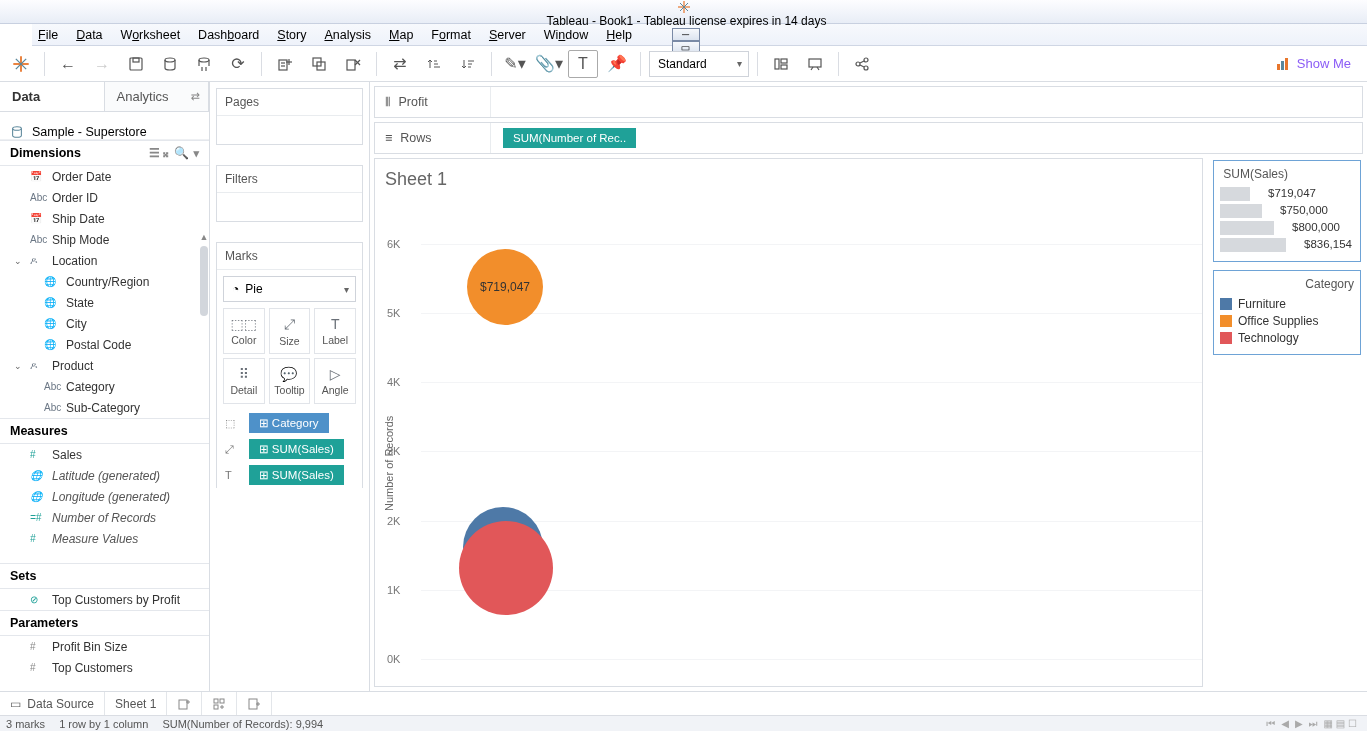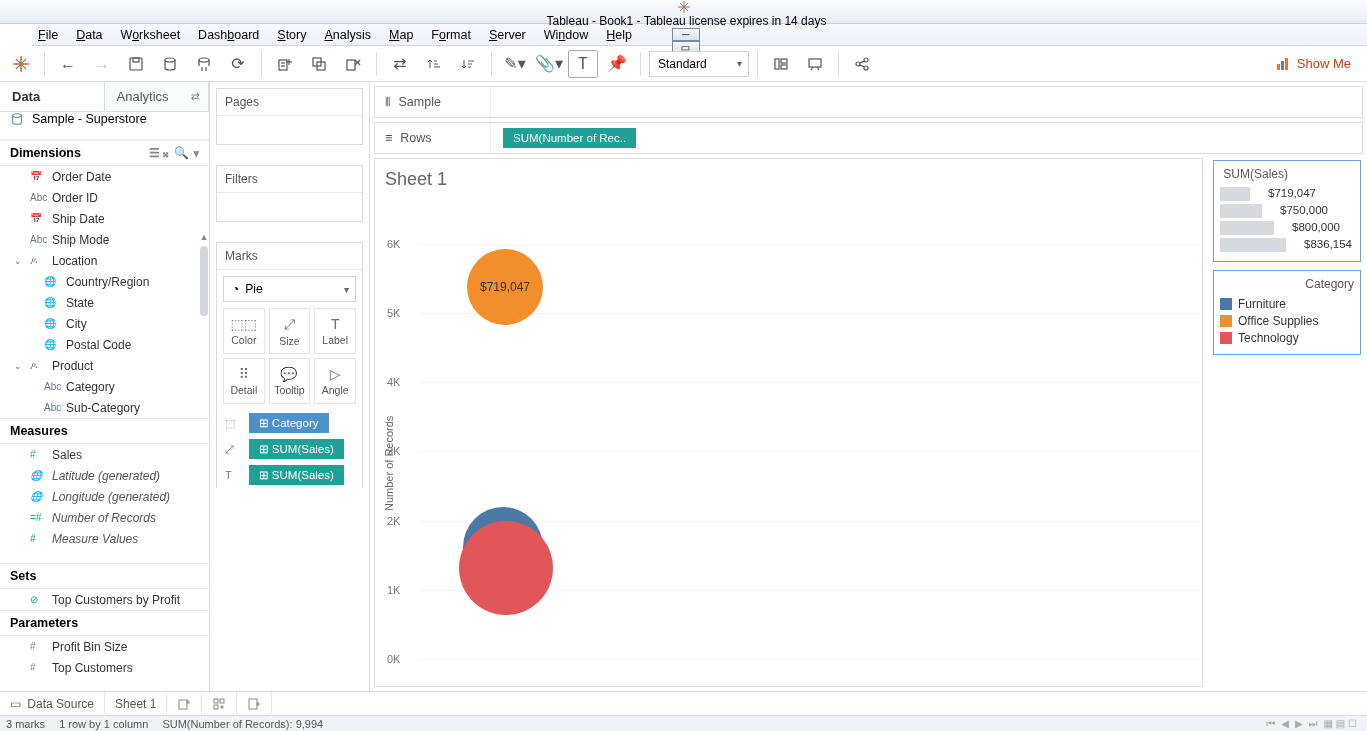--- a/index.html
+++ b/index.html
@@ -10,29 +10,29 @@
 .winbtn { width: 28px; height: 18px; border: 1px solid #7a8aa6; background: linear-gradient(#f6f8fc,#dce4f0); margin-right: 2px; display: inline-flex; align-items:center; justify-content:center; font-size:10px;}
 .winbtn.close { background: linear-gradient(#f58a7a,#e9513e); border-color:#c33; color:#fff;}
 .menubar { height: 22px; background: linear-gradient(#f7f9fd,#eef2fa); border-bottom: 1px solid #cfd6e4; display:flex; align-items:center; padding-left:6px; font-size:12.5px;margin-left:32px;}
 .menubar span { margin-right: 18px; cursor: default; }
 .menubar span u { text-decoration: underline; }
 .toolbar { height: 36px; background:#fff; border-bottom:1px solid #d9dde3; display:flex; align-items:center; padding:0 6px; gap:4px;}
 .tbtn { min-width: 30px; height: 28px; display:inline-flex; align-items:center; justify-content:center; color:#555; border-radius:2px;}
 .tdivider{width:1px;height:24px;background:#dadde3;margin:0 4px;}
 .tsel{height:26px;border:1px solid #cfd3da;background:#fff;font-size:12px;padding:0 24px 0 8px;min-width:100px;position:relative;display:flex;align-items:center;}
 .tsel::after{content:"▾";position:absolute;right:6px;color:#666;font-size:10px;}
-.showme{margin-left:auto;display:flex;align-items:center;gap:6px;font-size:13px;color:#c2410c;padding-right:10px;}
+.showme{margin-left:auto;display:flex;align-items:center;gap:6px;font-size:13px;color:#8b5cf6;padding-right:10px;}
 
 .main { display:flex; height: calc(731px - 24px - 22px - 36px - 24px - 16px); }
 .leftpane{width:210px;border-right:1px solid #d9dde3;display:flex;flex-direction:column;position:relative;}
 .lptabs{display:flex;height:30px;border-bottom:1px solid #d9dde3;}
 .lptab{flex:1;display:flex;align-items:center;padding-left:12px;font-size:13px;font-weight:600;color:#333;border-right:1px solid #d9dde3;}
 .lptab.inactive{font-weight:400;color:#555;background:#fafbfc;}
 .lptab.inactive .swap{margin-left:auto;margin-right:8px;color:#888;font-size:11px;}
-.dsrow{height:28px;display:flex;align-items:flex-start;padding-left:10px;font-size:12.5px;gap:8px;border-bottom:1px solid #eef0f3;}
+.dsrow{height:28px;display:flex;align-items:flex-end;padding-left:10px;font-size:12.5px;gap:8px;border-bottom:1px solid #eef0f3;}
 .sechead{height:26px;display:flex;align-items:center;padding:0 10px;font-size:12.5px;font-weight:600;border-top:1px solid #e4e7ec;border-bottom:1px solid #e4e7ec;background:#fff;}
 .sechead .ico{color:#888;font-size:11px;margin-left:4px;}
 .sechead .srch{margin-left:auto;color:#888;font-size:12px;}
 .fieldlist{overflow:hidden;}
 .fld{height:21px;display:flex;align-items:center;padding-left:14px;font-size:12px;gap:6px;color:#333;}
 .fld .caret{width:10px;color:#666;font-size:9px;}
 .fld .typ{width:16px;color:#6b7785;font-size:10px;}
 .fld.gen{font-style:italic;color:#555;}
 .fld.meas .typ{color:#1fa198;}
 .fld.gen.meas .typ{color:#1fa198;}
@@ -451,21 +451,21 @@
           </div>
         </div>
     </div>
   </div>
 
   <div class="vizpane">
     <div class="shelves">
       <div class="shelf">
         <div class="lbl">
             <span>⦀</span>
-            <span>Sample</span>
+            <span>Profit</span>
           </div>
         <div class="content"></div>
       </div>
       <div class="shelf">
         <div class="lbl">
             <span>≡</span>
             <span>Rows</span>
           </div>
         <div class="content">
             <span class="pill teal">SUM(Number of Rec..</span>

